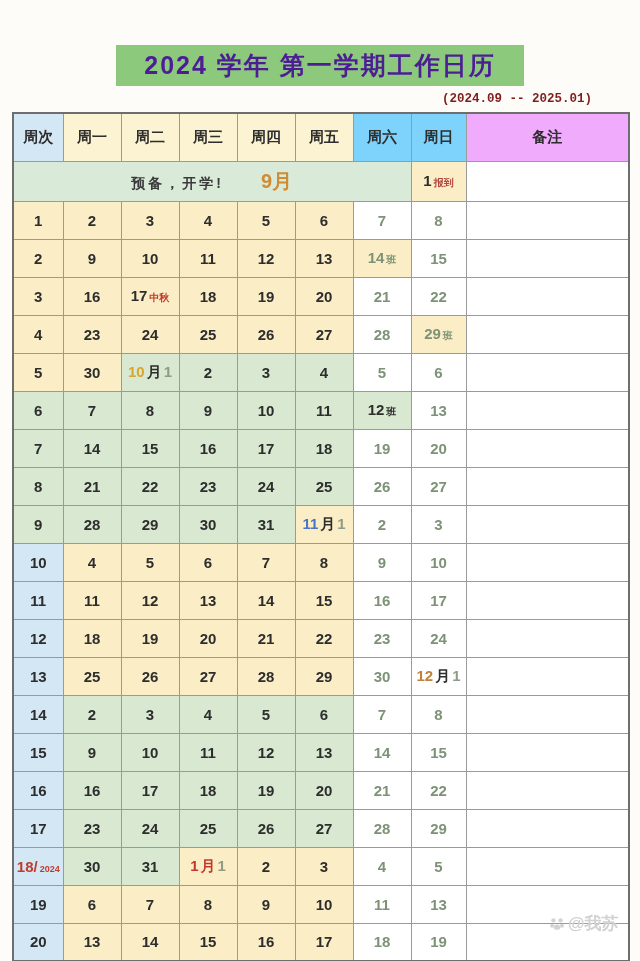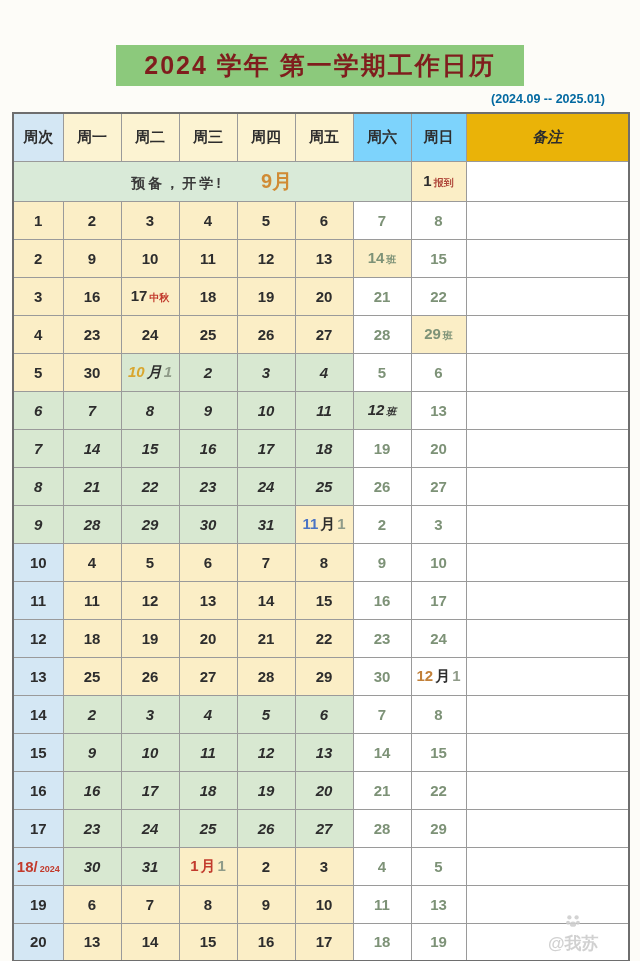--- a/index.html
+++ b/index.html
@@ -7,56 +7,57 @@
   body {
     background:#fdfcf8;
     font-family:"Liberation Sans","DejaVu Sans",sans-serif;
     position:relative;
     overflow:hidden;
   }
   .title-wrap { text-align:center; padding-top:45px; }
   .title {
     display:inline-block;
     background:#8cc97c;
-    color:#7f1d1d;
+    color:#4c1d95;
     font-size:25px;
     font-weight:700;
     letter-spacing:2px;
     padding:4px 28px;
   }
   .subtitle {
     position:absolute;
-    top:92px; right:35px;
+    top:92px; right:48px;
     font-size:12.5px;
-    color:#0369a1;
+    color:#7f1d1d;
     font-weight:700;
+    font-family:Liberation Mono, monospace;
   }
   table.cal {
     position:absolute;
     left:12px; top:112px;
     border-collapse:collapse;
     table-layout:fixed;
     border:2px solid #6e6e6e;
   }
   table.cal td, table.cal th {
     border:1px solid #9a9a9a;
     text-align:center;
     vertical-align:middle;
     font-size:15px;
     font-weight:700;
     color:#2d2d2d;
     overflow:hidden;
     white-space:nowrap;
   }
   
   .bg-y    { background:#fbeec6; }
-  .bg-g    { background:#d8e8d1;font-style:italic; }
+  .bg-g    { background:#d8e8d1; }
   .bg-w    { background:#ffffff; }
   .bg-blue { background:#d4e7f4; }
-  .bg-pink { background:#eab308;font-style:italic; }
+  .bg-pink { background:#f0abfc; }
   .bg-hy   { background:#fcf3d2; }
   .bg-hg   { background:#7dd3fc; }
   .bg-banner { background:#d9ead8; }
   
   .c-dark   { color:#2d2d2d; }
   .c-green  { color:#7d9277; }
   .c-hgreen { color:#5a8a54; }
   .c-red    { color:#c23a2c; }
   .c-dred   { color:#b0493c; }
   .c-orange { color:#d08b35; }
@@ -72,21 +73,20 @@
   .wk-red .sm { font-size:9px; }
   .watermark {
     position:absolute;
     left:548px; top:912px;
     font-size:17px;
     font-weight:700;
     color:#cdcdcd;
     text-shadow:0 0 1px #ffffff;
     display:flex; align-items:center; gap:2px;
     opacity:.9;
-    flex-direction:column;
   }
   .paw { display:inline-block; width:18px; height:18px; }
 </style>
 </head>
 <body>
 
 <div class="title-wrap">
   <span class="title">2024 学年  第一学期工作日历</span>
 </div>
 <div class="subtitle">(2024.09 -- 2025.01)</div>

